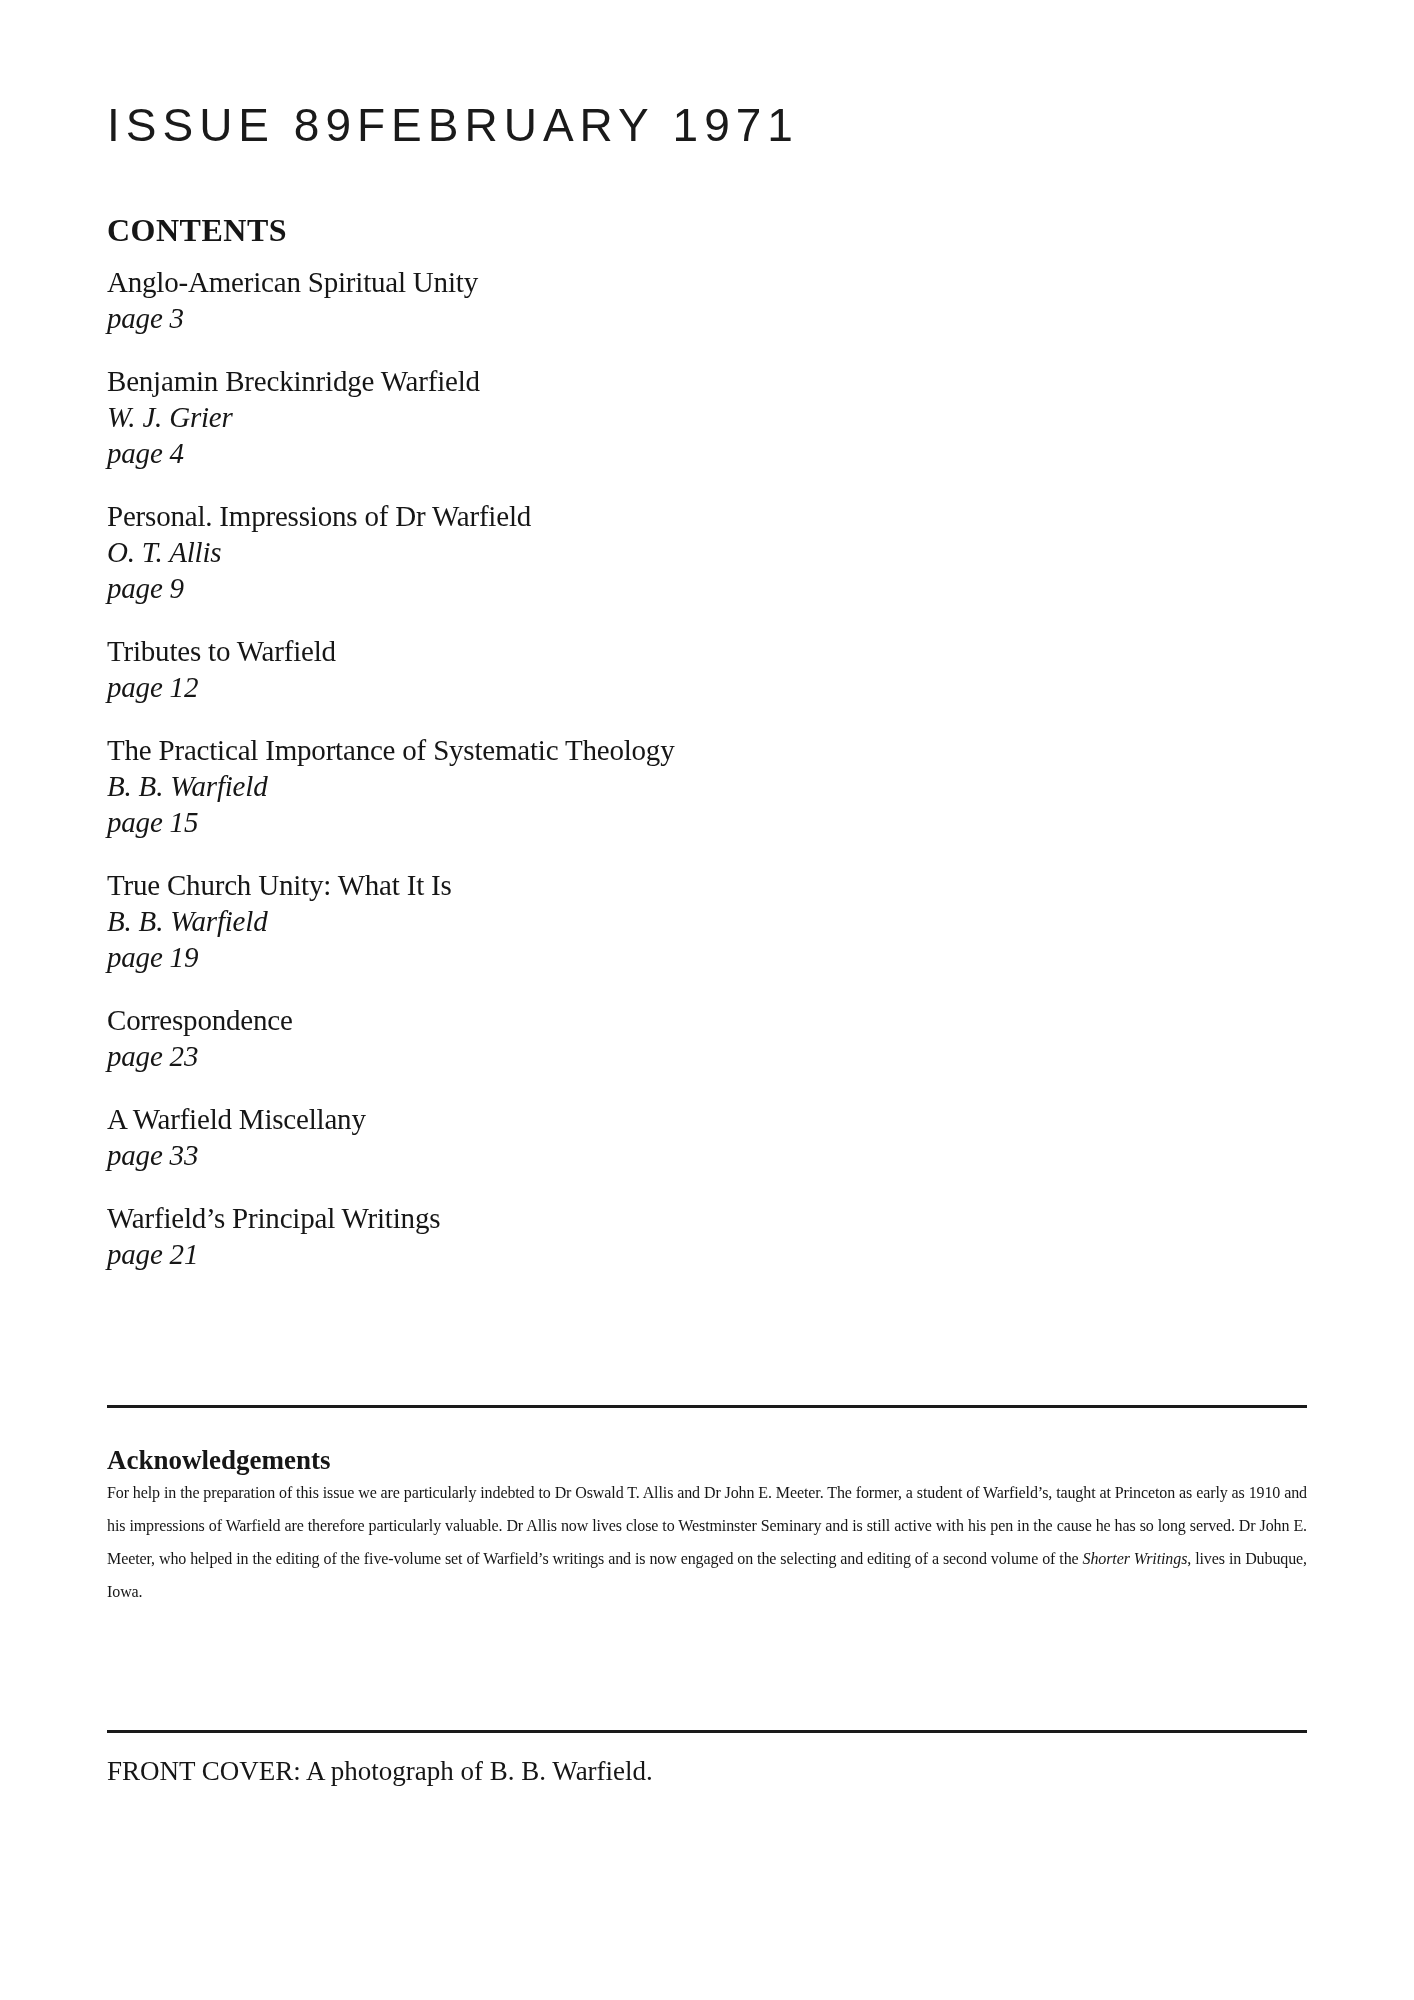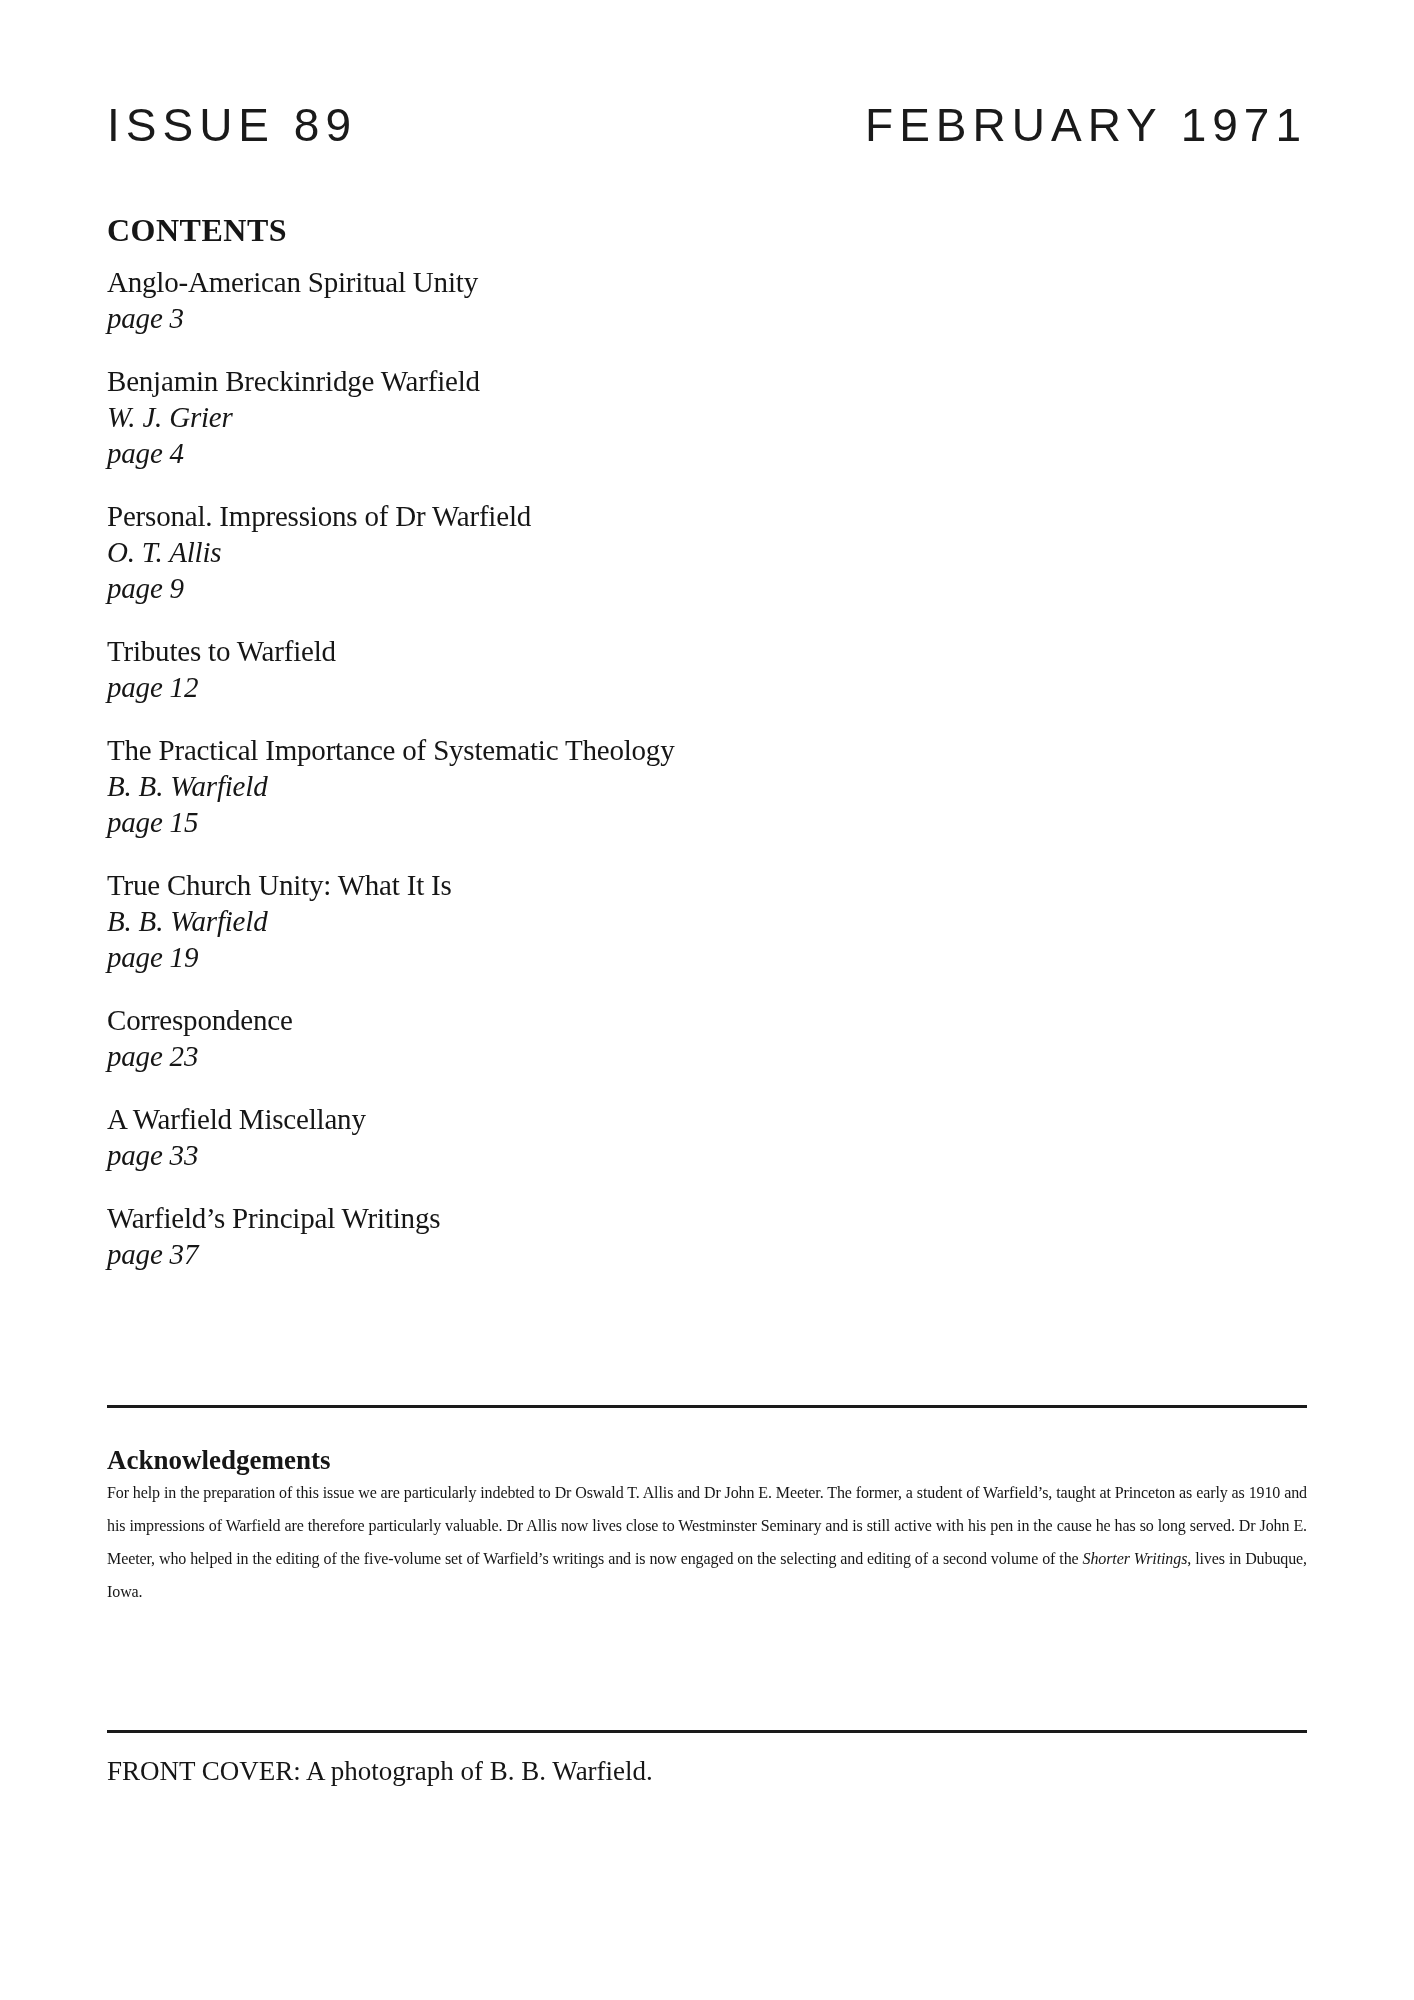--- a/index.html
+++ b/index.html
@@ -13,21 +13,20 @@
     height: 2000px;
     background: #ffffff;
     color: #161616;
     box-sizing: border-box;
     padding: 102px 107px 0 107px;
     font-family: "Liberation Serif", serif;
     overflow: hidden;
   }
   .masthead {
     display: flex;
-    justify-content: space-between;
     align-items: baseline;
     font-family: "Liberation Sans", sans-serif;
     font-size: 46px;
     line-height: 46px;
     letter-spacing: 6px;
     color: #1a1a1a;
   }
   .contents-heading {
     margin-top: 64px;
     font-size: 32px;
@@ -138,21 +137,21 @@
       <div class="toc-page">page 23</div>
     </div>
 
     <div class="toc-entry">
       <div class="toc-title">A Warfield Miscellany</div>
       <div class="toc-page">page 33</div>
     </div>
 
     <div class="toc-entry">
       <div class="toc-title">Warfield’s Principal Writings</div>
-      <div class="toc-page">page 37</div>
+      <div class="toc-page">page 21</div>
     </div>
 
   </div>
 
   <hr class="rule rule-top">
 
   <div class="ack-heading">Acknowledgements</div>
 
   <div class="ack-body"><span>For help in the preparation of this issue we are particularly indebted to Dr Oswald T. Allis and Dr John E. Meeter. The former, a student of Warfield’s, taught at Princeton as early as 1910 and his impressions of Warfield are therefore particularly valuable. Dr Allis now lives close to Westminster Seminary and is still active with his pen in the cause he has so long served. Dr John E. Meeter, who helped in the editing of the five-volume set of Warfield’s writings and is now engaged on the selecting and editing of a second volume of the </span><span class="italic">Shorter Writings</span><span>, lives in Dubuque, Iowa.</span></div>
 

